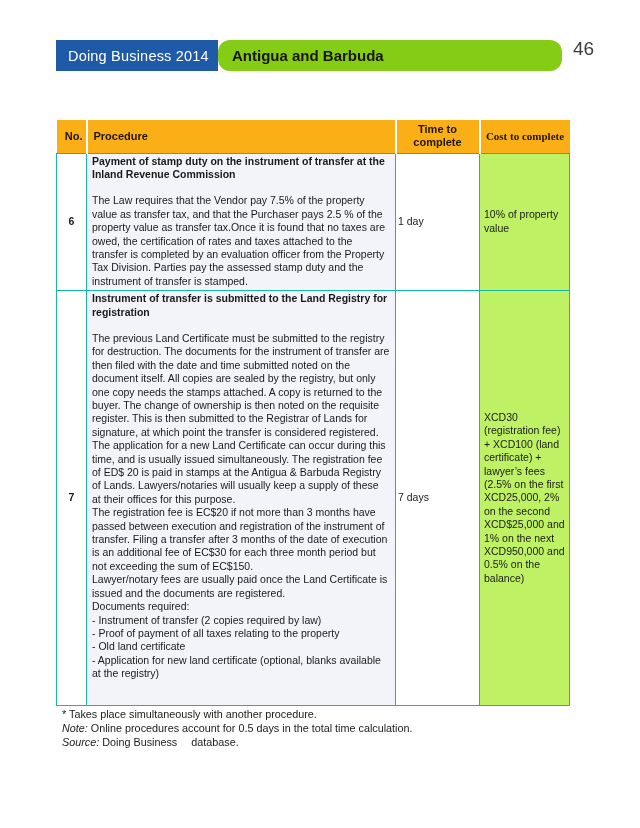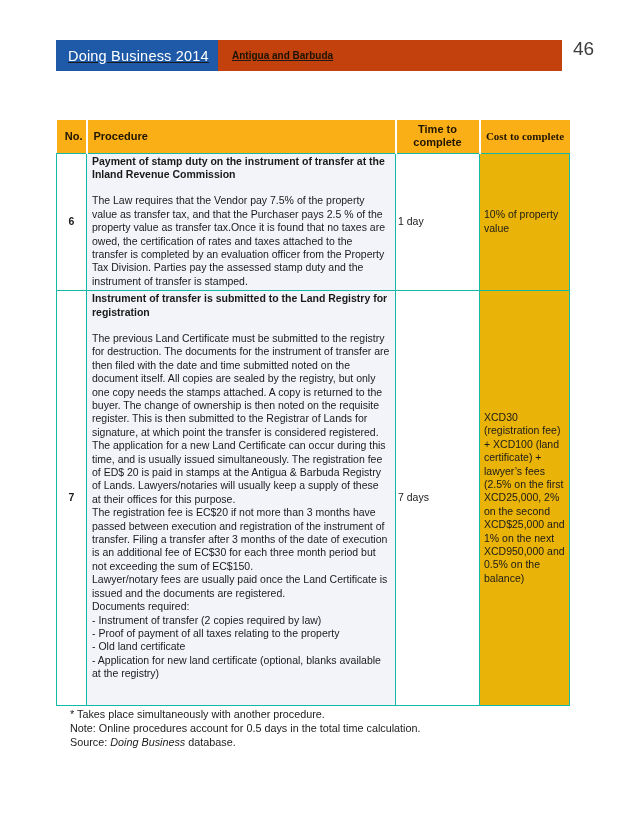--- a/index.html
+++ b/index.html
@@ -7,36 +7,36 @@
   body {
     width: 640px; height: 828px;
     background: #ffffff;
     font-family: "Liberation Sans", sans-serif;
     color: #1a1a1a;
     position: relative;
     overflow: hidden;
   }
 
   
-  .band { position: absolute; left: 56px; top: 40px; height: 37px; display: flex; text-decoration: underline; }
+  .band { position: absolute; left: 56px; top: 40px; height: 37px; display: flex; }
   .band-blue {
     width: 162px; height: 31px;
     background: #1E5AA8;
     color: #ffffff;
     display: flex; align-items: center;
     padding-left: 12px;
     font-size: 14.5px; letter-spacing: 0.2px;
   }
   .band-yellow {
     width: 344px; height: 31px;
-    background: #c2410c;
+    background: #84cc16;
     color: #1c1400;
     display: flex; align-items: center;
     padding-left: 14px;
-    font-size: 10px; font-weight: bold;
+    font-size: 15px; font-weight: bold; border-radius: 12px;
   }
   .page-number {
     position: absolute; top: 38px; left: 573px;
     font-size: 19px; color: #3d3d3d;
   }
 
   
   table.proc-table {
     position: absolute; left: 56px; top: 120px;
     width: 513px;
@@ -75,39 +75,39 @@
     text-align: center;
     font-weight: bold;
     background: #ffffff;
   }
   td.proc {
     background: #F2F4FA;
     vertical-align: top;
     padding: 1px 5px 2px 5px;
   }
   td.time { padding-left: 2px; background: #ffffff; }
-  td.cost { padding-left: 4px; padding-right: 2px; background: #eab308; }
+  td.cost { padding-left: 4px; padding-right: 2px; background: #bef264; }
 
   tr.row-a { height: 137px; }
   tr.row-b { height: 415px; }
 
   .ptitle { font-weight: bold; margin-bottom: 13px; }
   .para   { margin: 0; }
   .gap    { }
 
   
   .footnotes {
-    position: absolute; left: 70px; top: 707px;
+    position: absolute; left: 62px; top: 707px;
     width: 500px;
     font-size: 10.8px;
     line-height: 14px;
     color: #1a1a1a;
   }
-  .fnlabel { margin-right: 3px; }
-  .fnital  { font-style: italic; margin-right: 3px; }
+  .fnlabel { font-style: italic; margin-right: 3px; }
+  .fnital  { margin-right: 14px; }
 </style>
 </head>
 <body>
 
 <div class="band">
   <div class="band-blue">Doing Business 2014</div>
   <div class="band-yellow">Antigua and Barbuda</div>
 </div>
 <div class="page-number">46</div>
 

